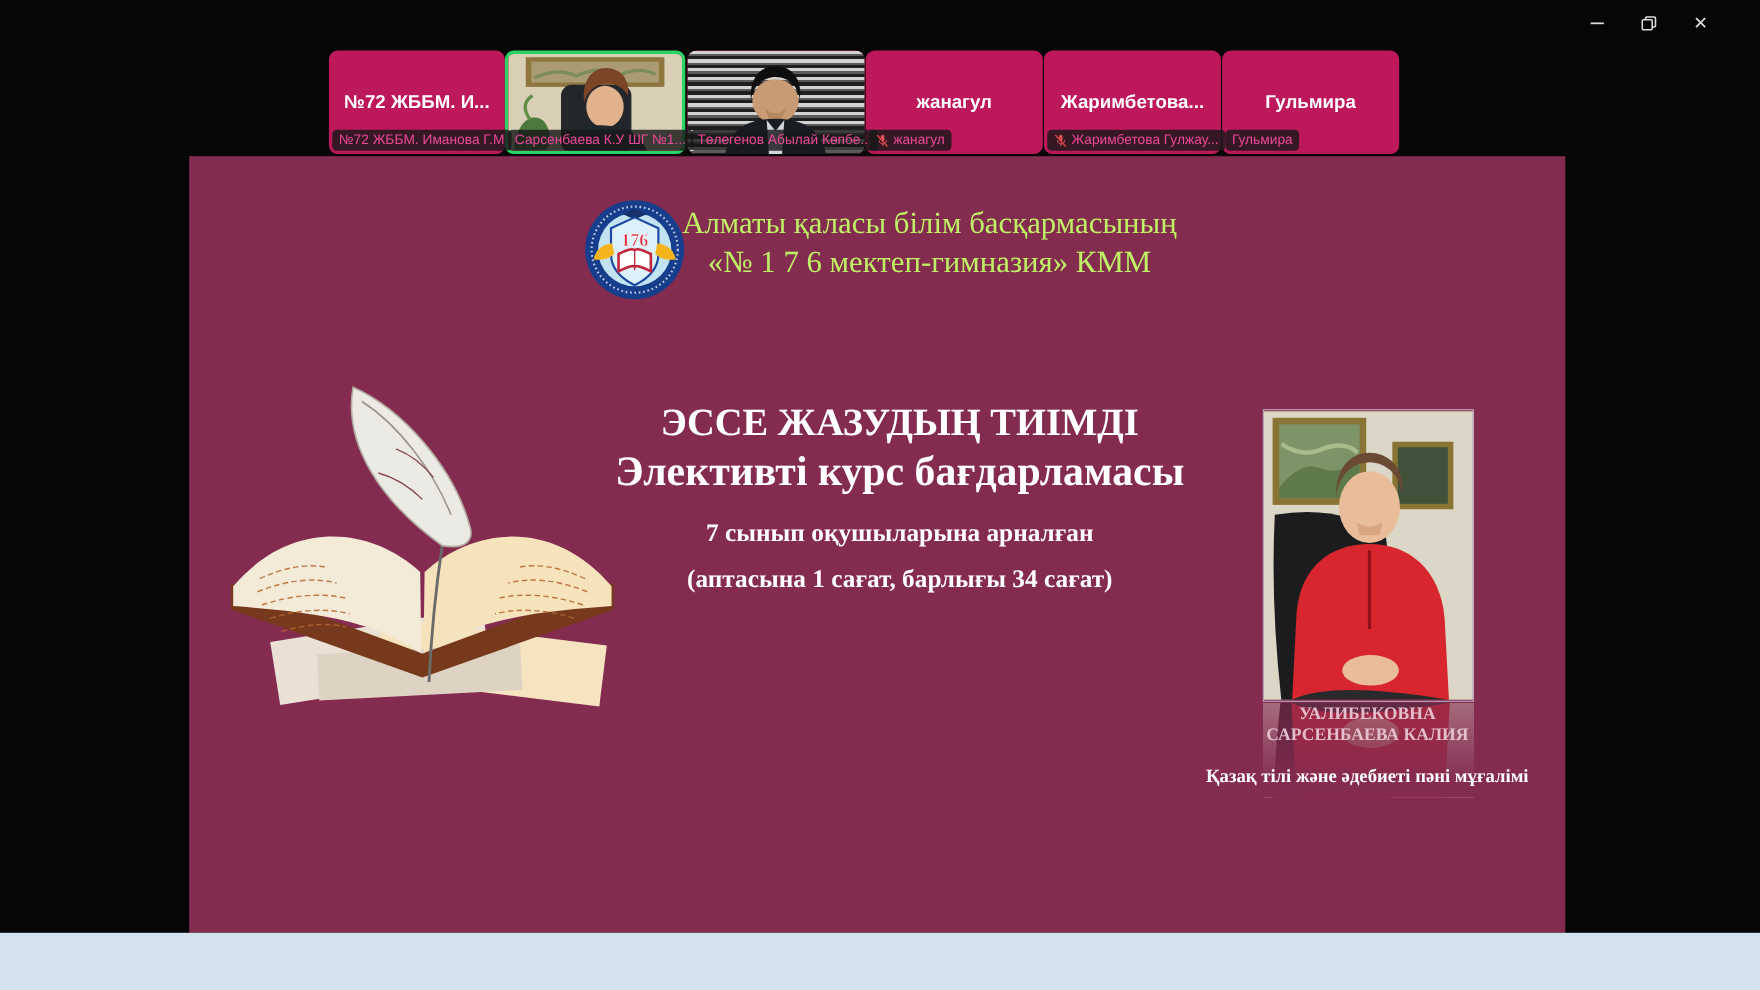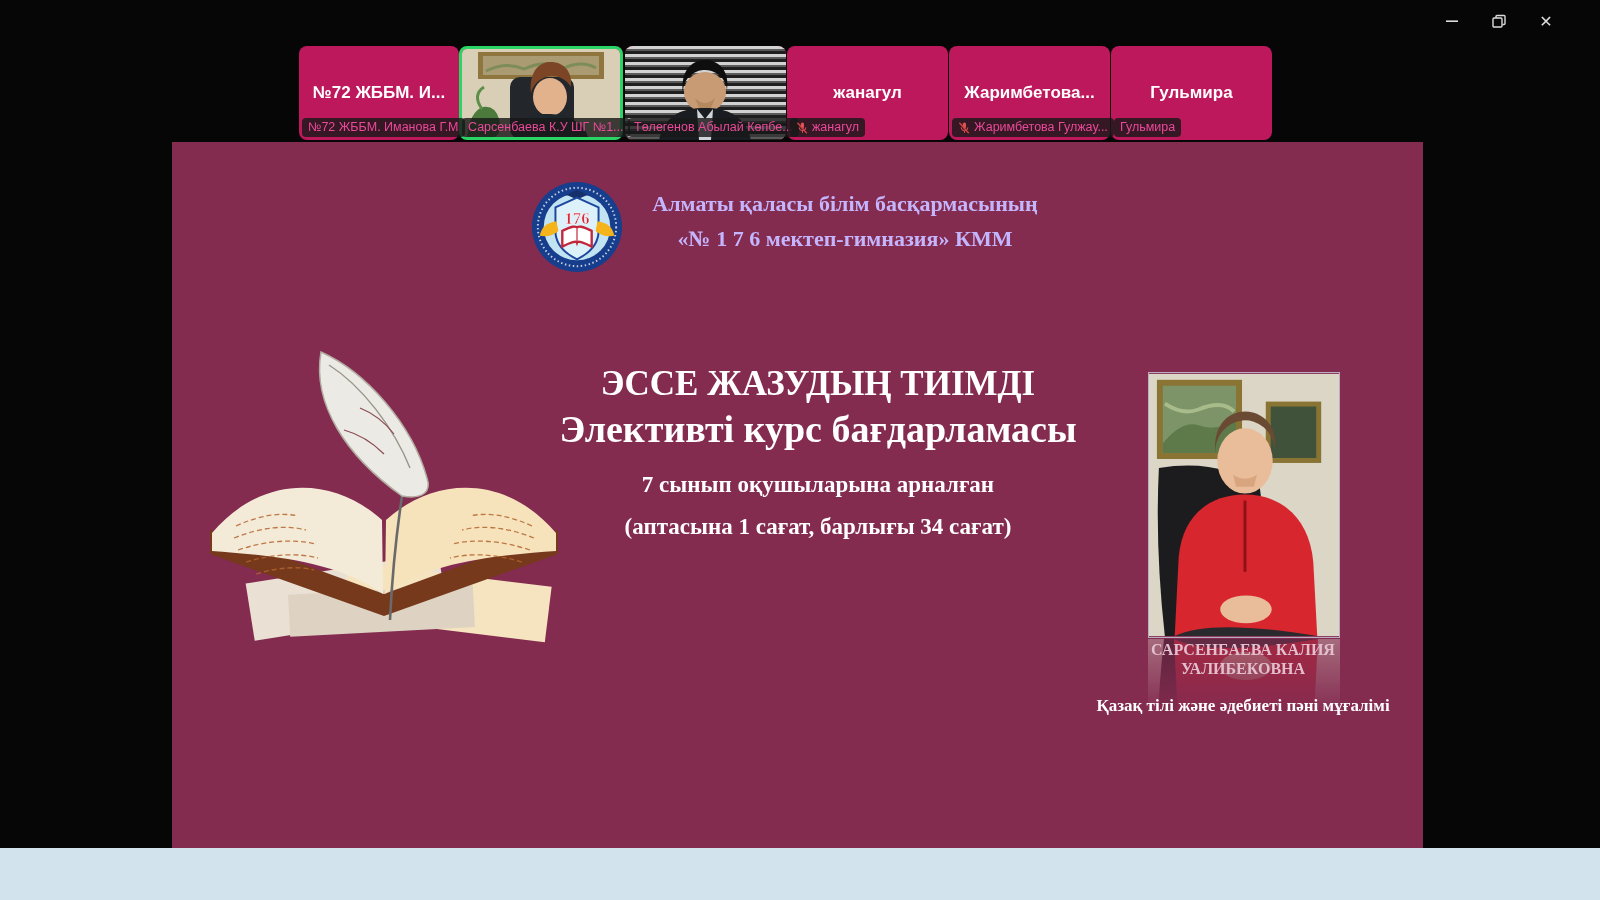--- a/index.html
+++ b/index.html
@@ -21,21 +21,21 @@
   .chip { position: absolute; left: 3px; bottom: 3px; z-index: 3; display: flex; align-items: center; gap: 4px;
           background: rgba(24,24,24,.82); color: #ec4899; font-size: 12.5px; line-height: 15px;
           padding: 2px 6px; border-radius: 4px; white-space: nowrap; }
   .blinds { position: absolute; inset: 0;
             background: repeating-linear-gradient(180deg,#d2d2d2 0 3px,#5a5a5a 3px 5px,#1f1f1f 5px 8px); }
 
   
   #slide { position: absolute; left: 172px; top: 142px; width: 1251px; height: 706px;
            background: #842B50; font-family: "Liberation Serif", serif; }
   #org-text { position: absolute; left: 373px; top: 44px; width: 600px; text-align: center;
-              color: #c4b5fd; font-size: 22px; line-height: 35px; font-weight: bold; }
+              color: #bef264; font-size: 28px; line-height: 35px; }
   #logo { position: absolute; left: 358px; top: 38px; width: 94px; height: 94px; }
   #title-block { position: absolute; left: 346px; top: 220px; width: 600px; text-align: center; color: #fff; }
   .title-line { font-size: 35px; font-weight: bold; line-height: 44px; }
   .subtitle-line { font-size: 38px; font-weight: bold; line-height: 46px; }
   .audience-line { font-size: 23px; font-weight: bold; margin-top: 20px; }
   .hours-line { font-size: 23px; font-weight: bold; margin-top: 16px; }
   #book-art { position: absolute; left: 22px; top: 148px; width: 385px; height: 360px; }
   #teacher-photo { position: absolute; left: 976px; top: 230px; width: 192px; height: 266px;
                    border: 1px solid rgba(205,215,235,.75); }
   #photo-reflection { position: absolute; left: 976px; top: 497px; width: 192px; height: 86px;
@@ -224,22 +224,22 @@
         <path d="M26 265 q36 -18 144 0 Z" fill="#2a2a2e"></path>
       </g>
     </svg>
     <div id="photo-reflection">
       <svg width="192" height="265" viewBox="0 0 192 265">
           <use href="#teacher-scene"></use>
         </svg>
     </div>
 
     <div id="caption">
+      <div class="cap-name">УАЛИБЕКОВНА</div>
       <div class="cap-name">САРСЕНБАЕВА КАЛИЯ</div>
-      <div class="cap-name">УАЛИБЕКОВНА</div>
       <div class="cap-role">Қазақ тілі және әдебиеті пәні мұғалімі</div>
     </div>
   </div>
 
   <div id="taskbar">
 
     
     
 
     

